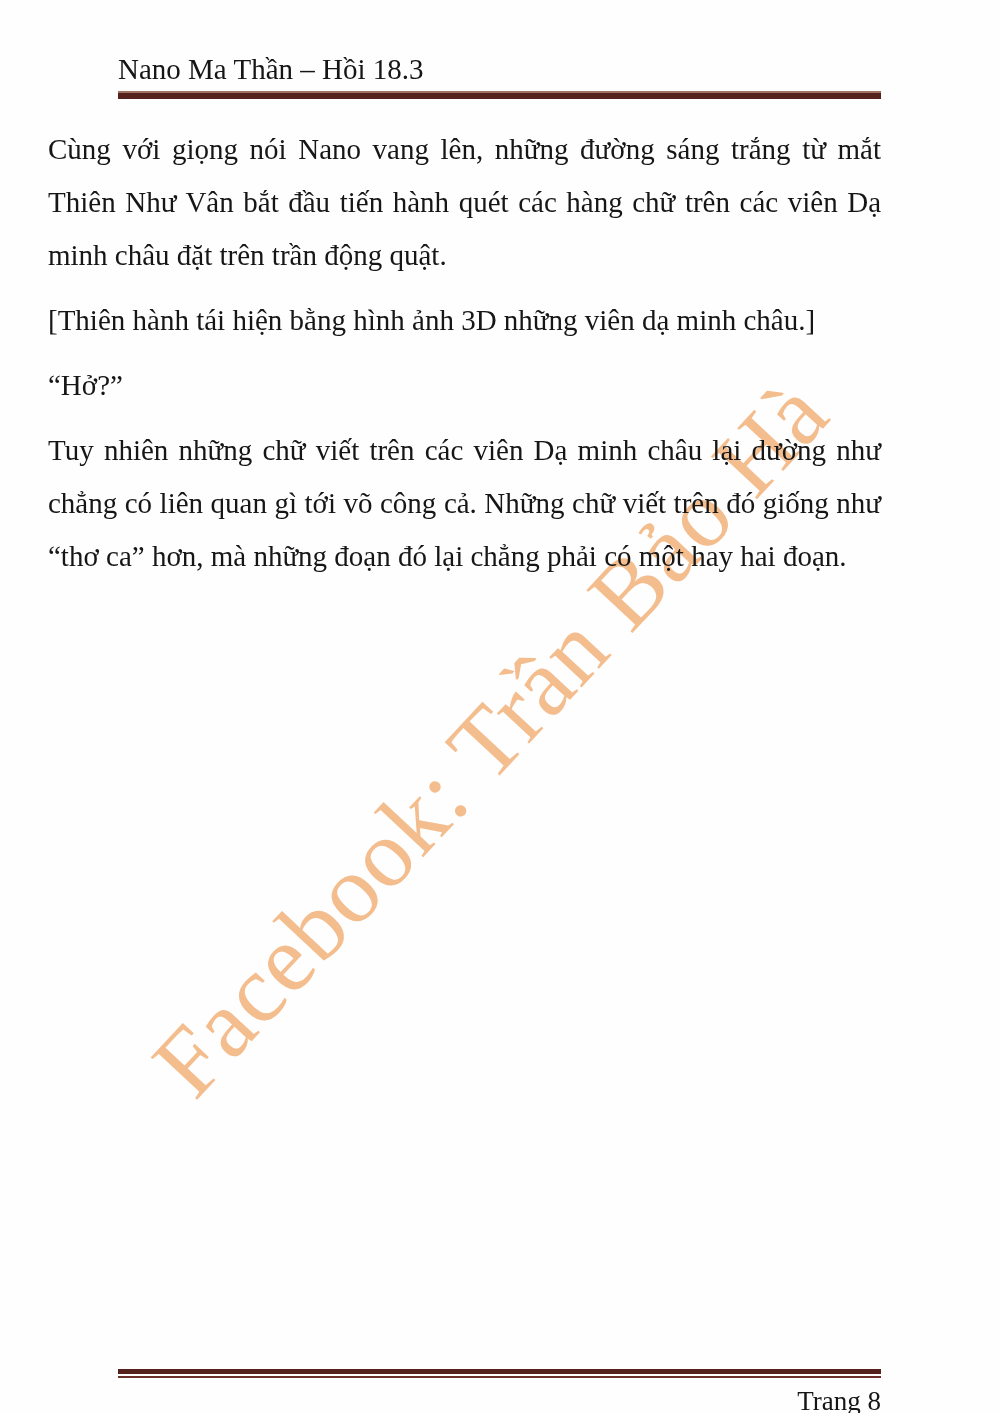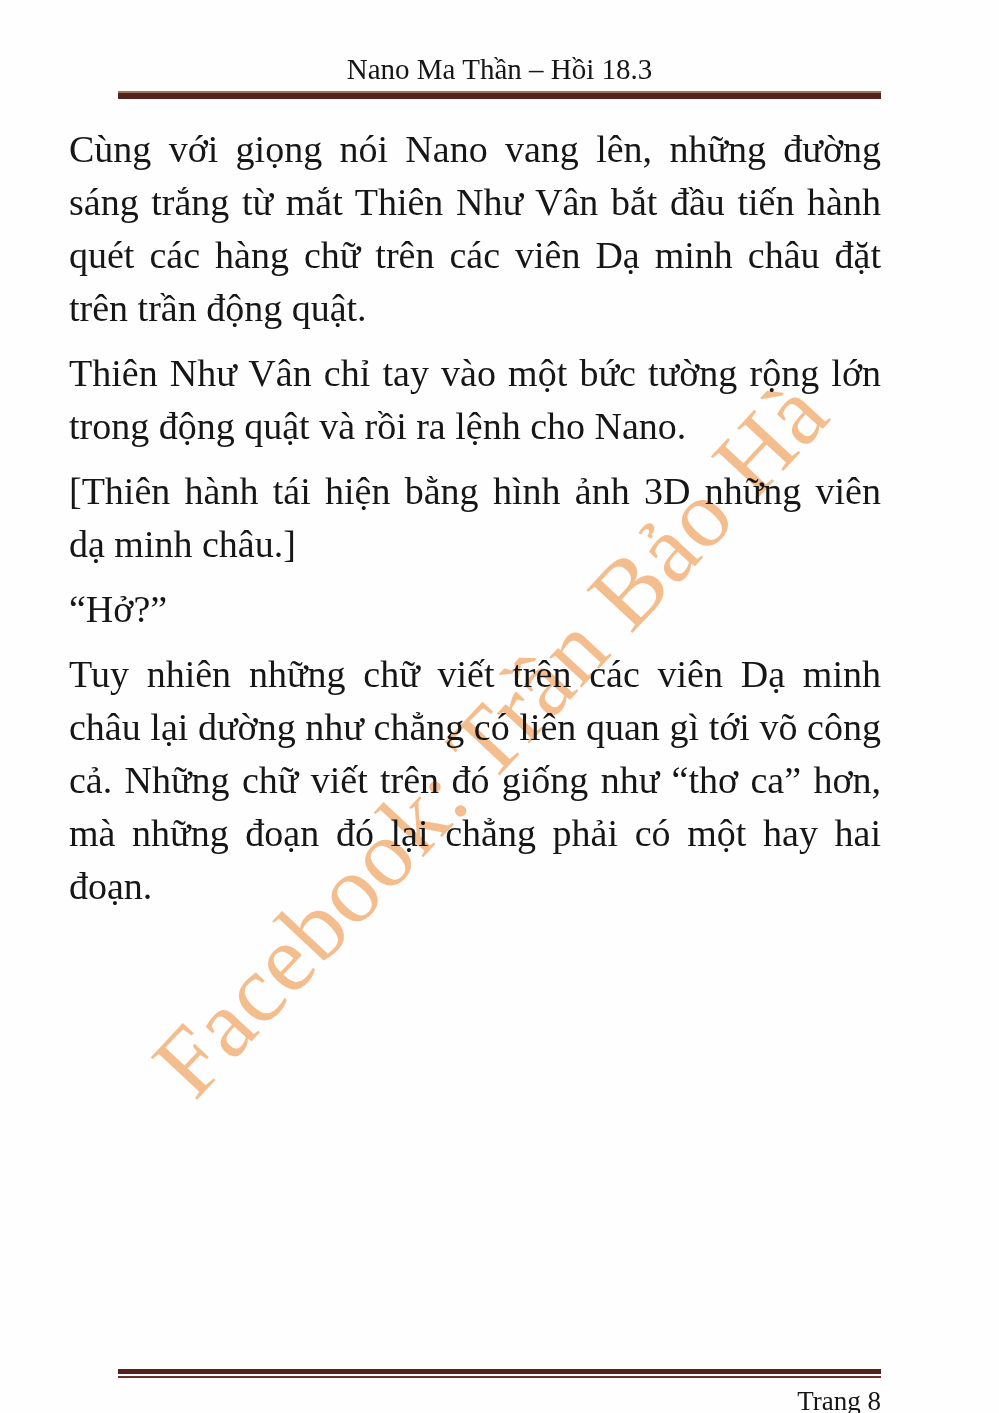--- a/index.html
+++ b/index.html
@@ -37,43 +37,43 @@
     pointer-events: none;
   }
   
   .header {
     position: relative;
     z-index: 1;
     padding: 52px 118px 0 118px;
   }
   .header-row {
     display: flex;
-    justify-content: center;
+    justify-content: space-between;
     align-items: baseline;
     font-size: 29px;
     line-height: 34px;
     font-family: Liberation Serif, serif;
   }
   .header-rule {
     margin-top: 5px;
   }
   .rule-light-top {
     height: 2px;
     background: #9f7261;
   }
   .rule-dark {
     height: 6px;
     background: #54211d;
   }
   
   .content {
     position: relative;
     z-index: 1;
-    padding: 24px 118px 0 69px;
-    font-size: 38px;
+    padding: 24px 118px 0 48px;
+    font-size: 29px;
     line-height: 53px;
     text-align: justify;
   }
   .content p {
     margin: 0 0 12px 0;
   }
   
   .footer {
     position: absolute;
     left: 0;
@@ -113,21 +113,20 @@
       <span>Nano Ma Thần – Hồi 18.3</span>
     </div>
     <div class="header-rule">
       <div class="rule-light-top"></div>
       <div class="rule-dark"></div>
     </div>
   </div>
 
   <div class="content">
     <p>Cùng với giọng nói Nano vang lên, những đường sáng trắng từ mắt Thiên Như Vân bắt đầu tiến hành quét các hàng chữ trên các viên Dạ minh châu đặt trên trần động quật.</p>
-    <p>Thiên Như Vân chỉ tay vào một bức tường rộng lớn trong động quật và rồi ra lệnh cho Nano.</p>
     <p>[Thiên hành tái hiện bằng hình ảnh 3D những viên dạ minh châu.]</p>
     <p>“Hở?”</p>
     <p>Tuy nhiên những chữ viết trên các viên Dạ minh châu lại dường như chẳng có liên quan gì tới võ công cả. Những chữ viết trên đó giống như “thơ ca” hơn, mà những đoạn đó lại chẳng phải có một hay hai đoạn.</p>
   </div>
 
   <div class="footer">
     <div>
       <div class="rule-dark-thick"></div>
       <div class="rule-gap"></div>
       <div class="rule-dark-thin"></div>

